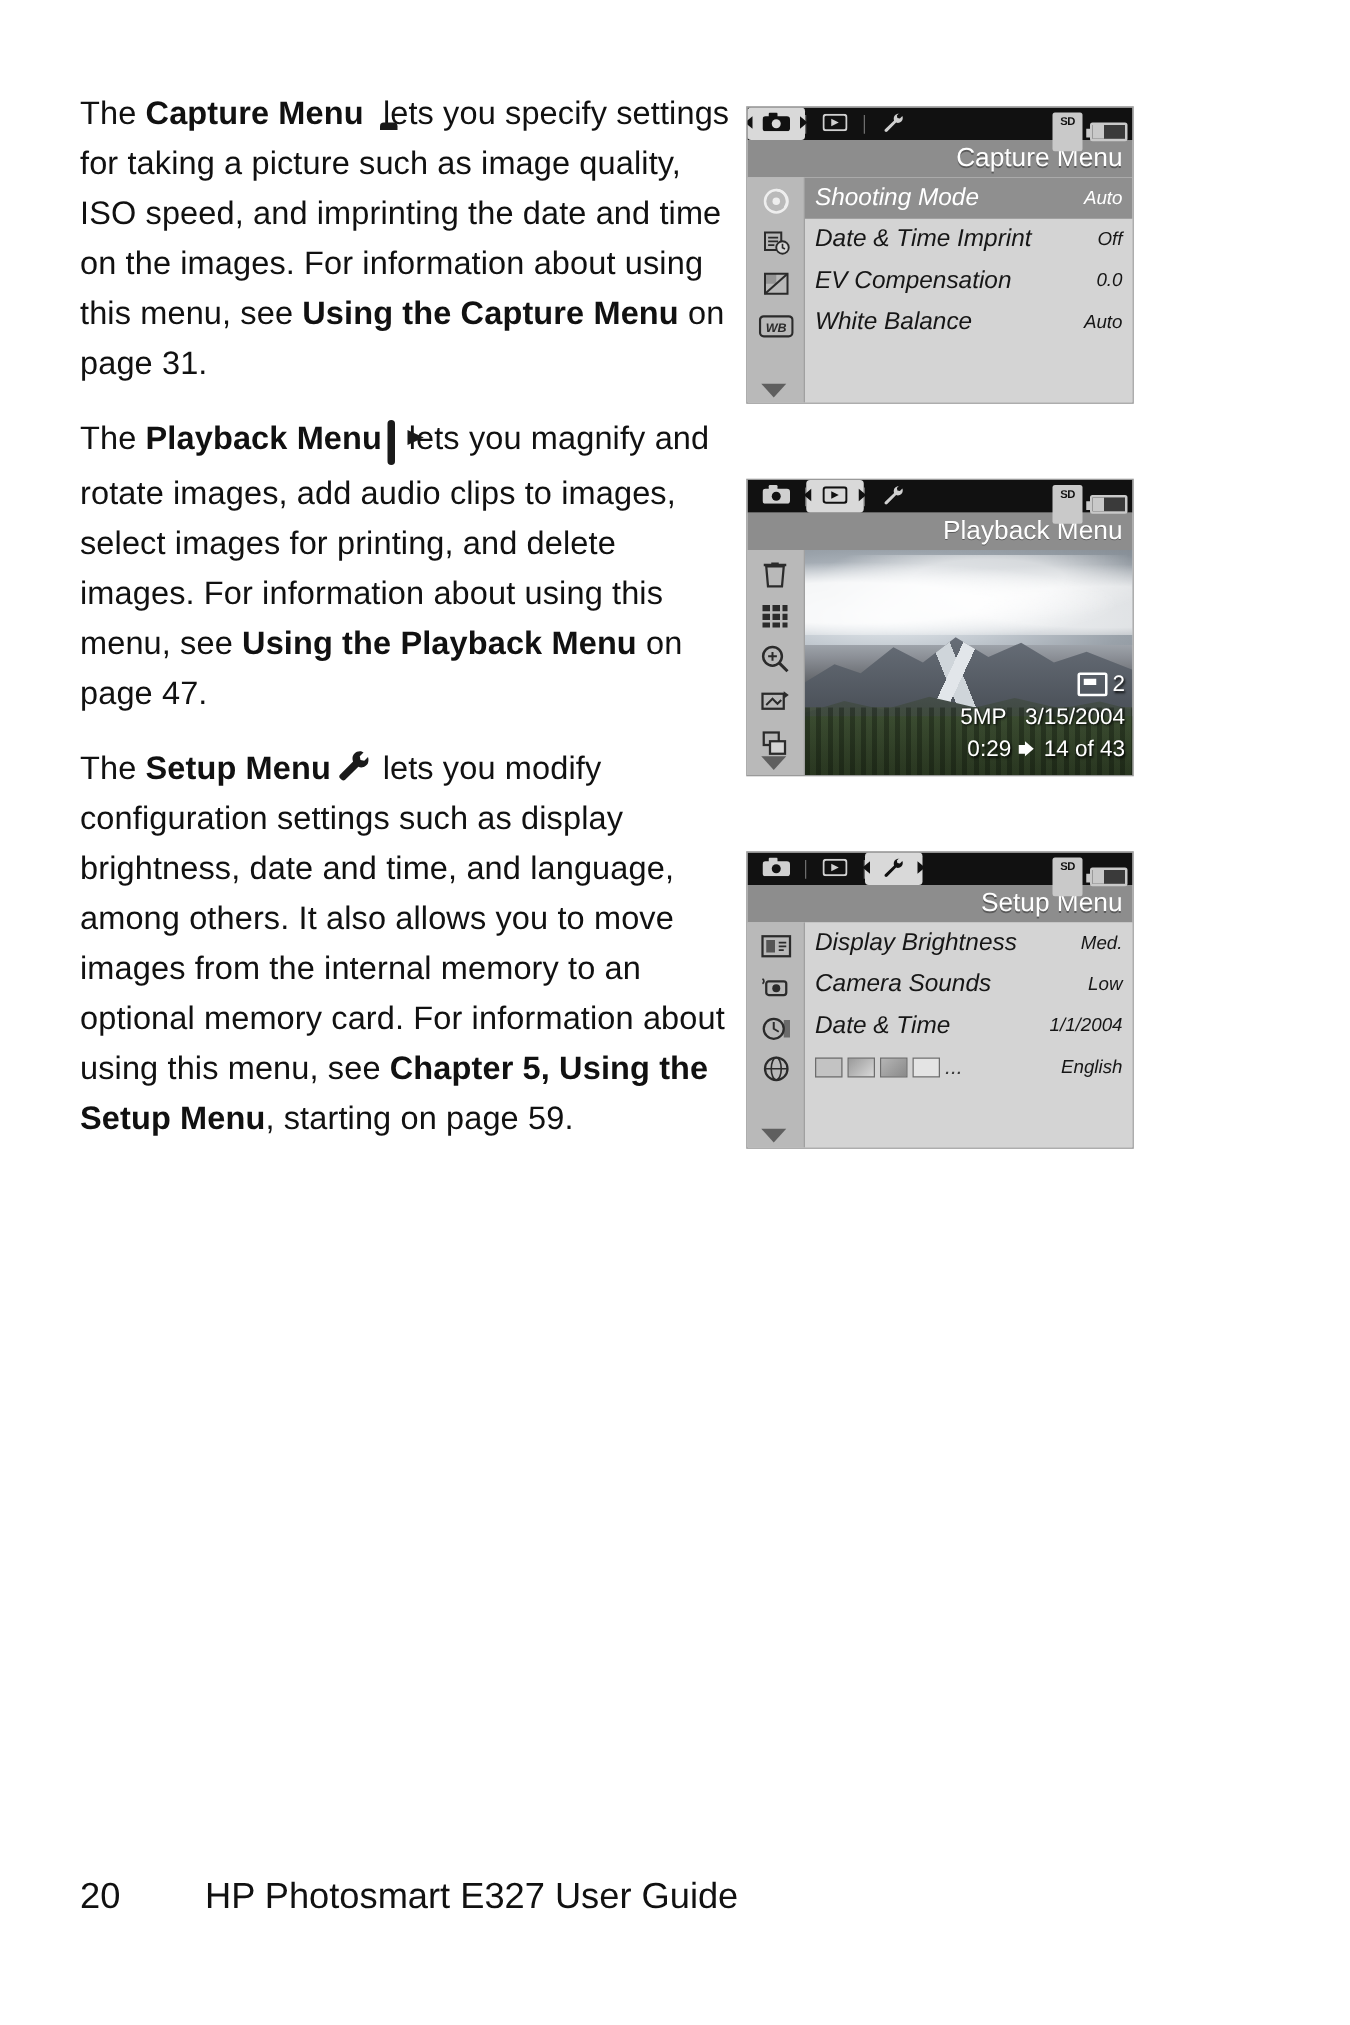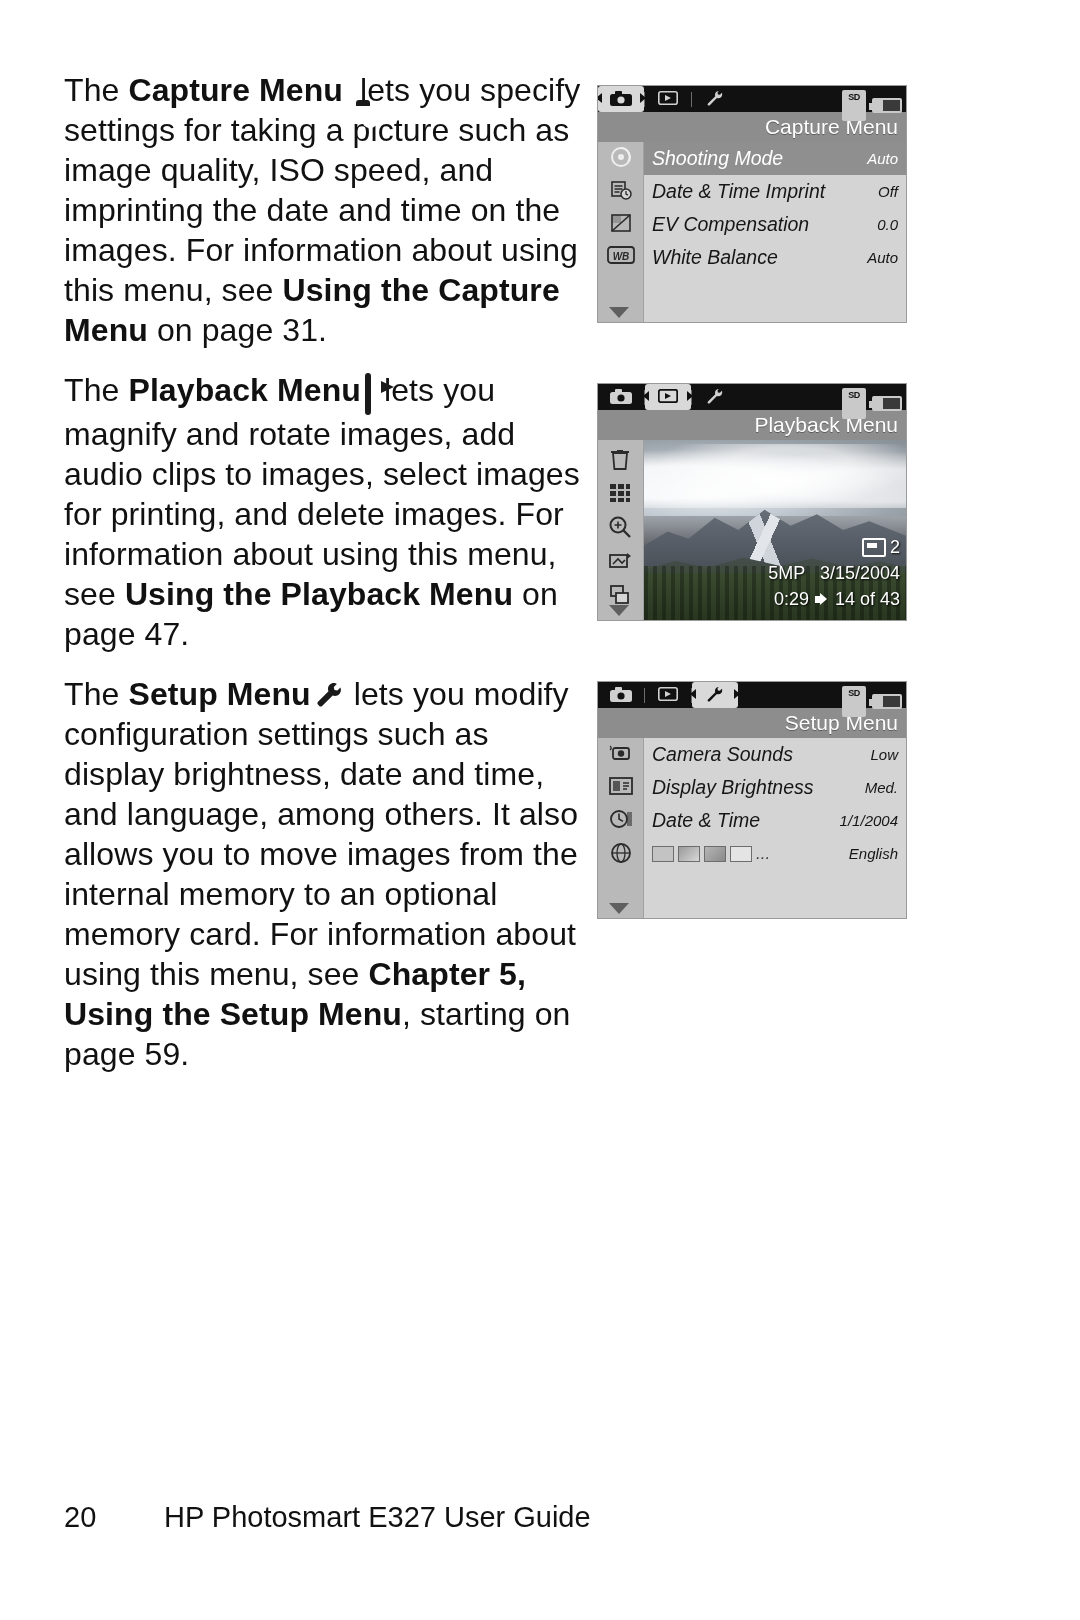--- a/index.html
+++ b/index.html
@@ -19,21 +19,21 @@
   
   .page {
     position: absolute;
     inset: 0;
   }
   .bodytext {
     position: absolute;
     left: 64px;
     top: 70px;
     width: 850px;
-    font-size: 32px;
+    font-size: 26px;
     line-height: 40px;
     letter-spacing: 0.1px;
     color: #111;
   }
   .para {
     margin: 0 0 12px 0;
   }
   .para.p1 { width: 520px; }
   .para.p2 { width: 520px; margin-top: 20px; }
   .para.p3 { width: 520px; margin-top: 20px; }
@@ -242,21 +242,21 @@
     color: #161616;
     white-space: nowrap;
   }
   .mrow.hl .val { color: #ffffff; }
 
   .railicon {
     position: absolute;
     left: -38px;
     width: 30px; height: 26px;
     display: flex;
-    align-items: flex-start;
+    align-items: flex-end;
     justify-content: center;
     color: #be185d;
   }
   .railicon svg { display: block; }
 
   
   .photo {
     position: absolute;
     left: 46px; right: 0; top: 56px; bottom: 0;
     background:
@@ -623,39 +623,39 @@
     </div>
     <div class="titlebar">Setup Menu</div>
     <div class="rail">
       <div class="scrolldown"></div>
     </div>
     <div class="menu">
 
       <div class="mrow">
         <span class="railicon">
           <svg width="26" height="22" viewBox="0 0 26 22">
+              <rect x="2" y="3" width="22" height="16" fill="none" stroke="#2b2b2b" stroke-width="1.8"></rect>
+              <rect x="5" y="6" width="7" height="10" fill="#2b2b2b" opacity=".7"></rect>
+              <path d="M15 8h6M15 11h6M15 14h4" stroke="#2b2b2b" stroke-width="1.4"></path>
+            </svg>
+        </span>
+        <span class="lbl">Display Brightness</span>
+        <span class="val">Med.</span>
+      </div>
+
+      <div class="mrow">
+        <span class="railicon">
+          <svg width="26" height="22" viewBox="0 0 26 22">
               <rect x="5" y="6" width="16" height="11" rx="2" fill="none" stroke="#2b2b2b" stroke-width="1.8"></rect>
               <circle cx="13" cy="11.5" r="3.2" fill="#2b2b2b"></circle>
               <path d="M2 4c1.5 1 1.5 3 0 4" stroke="#2b2b2b" stroke-width="1.4" fill="none"></path>
             </svg>
         </span>
         <span class="lbl">Camera Sounds</span>
         <span class="val">Low</span>
-      </div>
-
-      <div class="mrow">
-        <span class="railicon">
-          <svg width="26" height="22" viewBox="0 0 26 22">
-              <rect x="2" y="3" width="22" height="16" fill="none" stroke="#2b2b2b" stroke-width="1.8"></rect>
-              <rect x="5" y="6" width="7" height="10" fill="#2b2b2b" opacity=".7"></rect>
-              <path d="M15 8h6M15 11h6M15 14h4" stroke="#2b2b2b" stroke-width="1.4"></path>
-            </svg>
-        </span>
-        <span class="lbl">Display Brightness</span>
-        <span class="val">Med.</span>
       </div>
 
       <div class="mrow">
         <span class="railicon">
           <svg width="26" height="22" viewBox="0 0 26 22">
               <circle cx="11" cy="11" r="8" fill="none" stroke="#2b2b2b" stroke-width="1.8"></circle>
               <path d="M11 5.5V11l4 2.4" stroke="#2b2b2b" stroke-width="1.6" fill="none"></path>
               <path d="M19 4h5v14h-5z" fill="#2b2b2b" opacity=".55"></path>
             </svg>
         </span>

